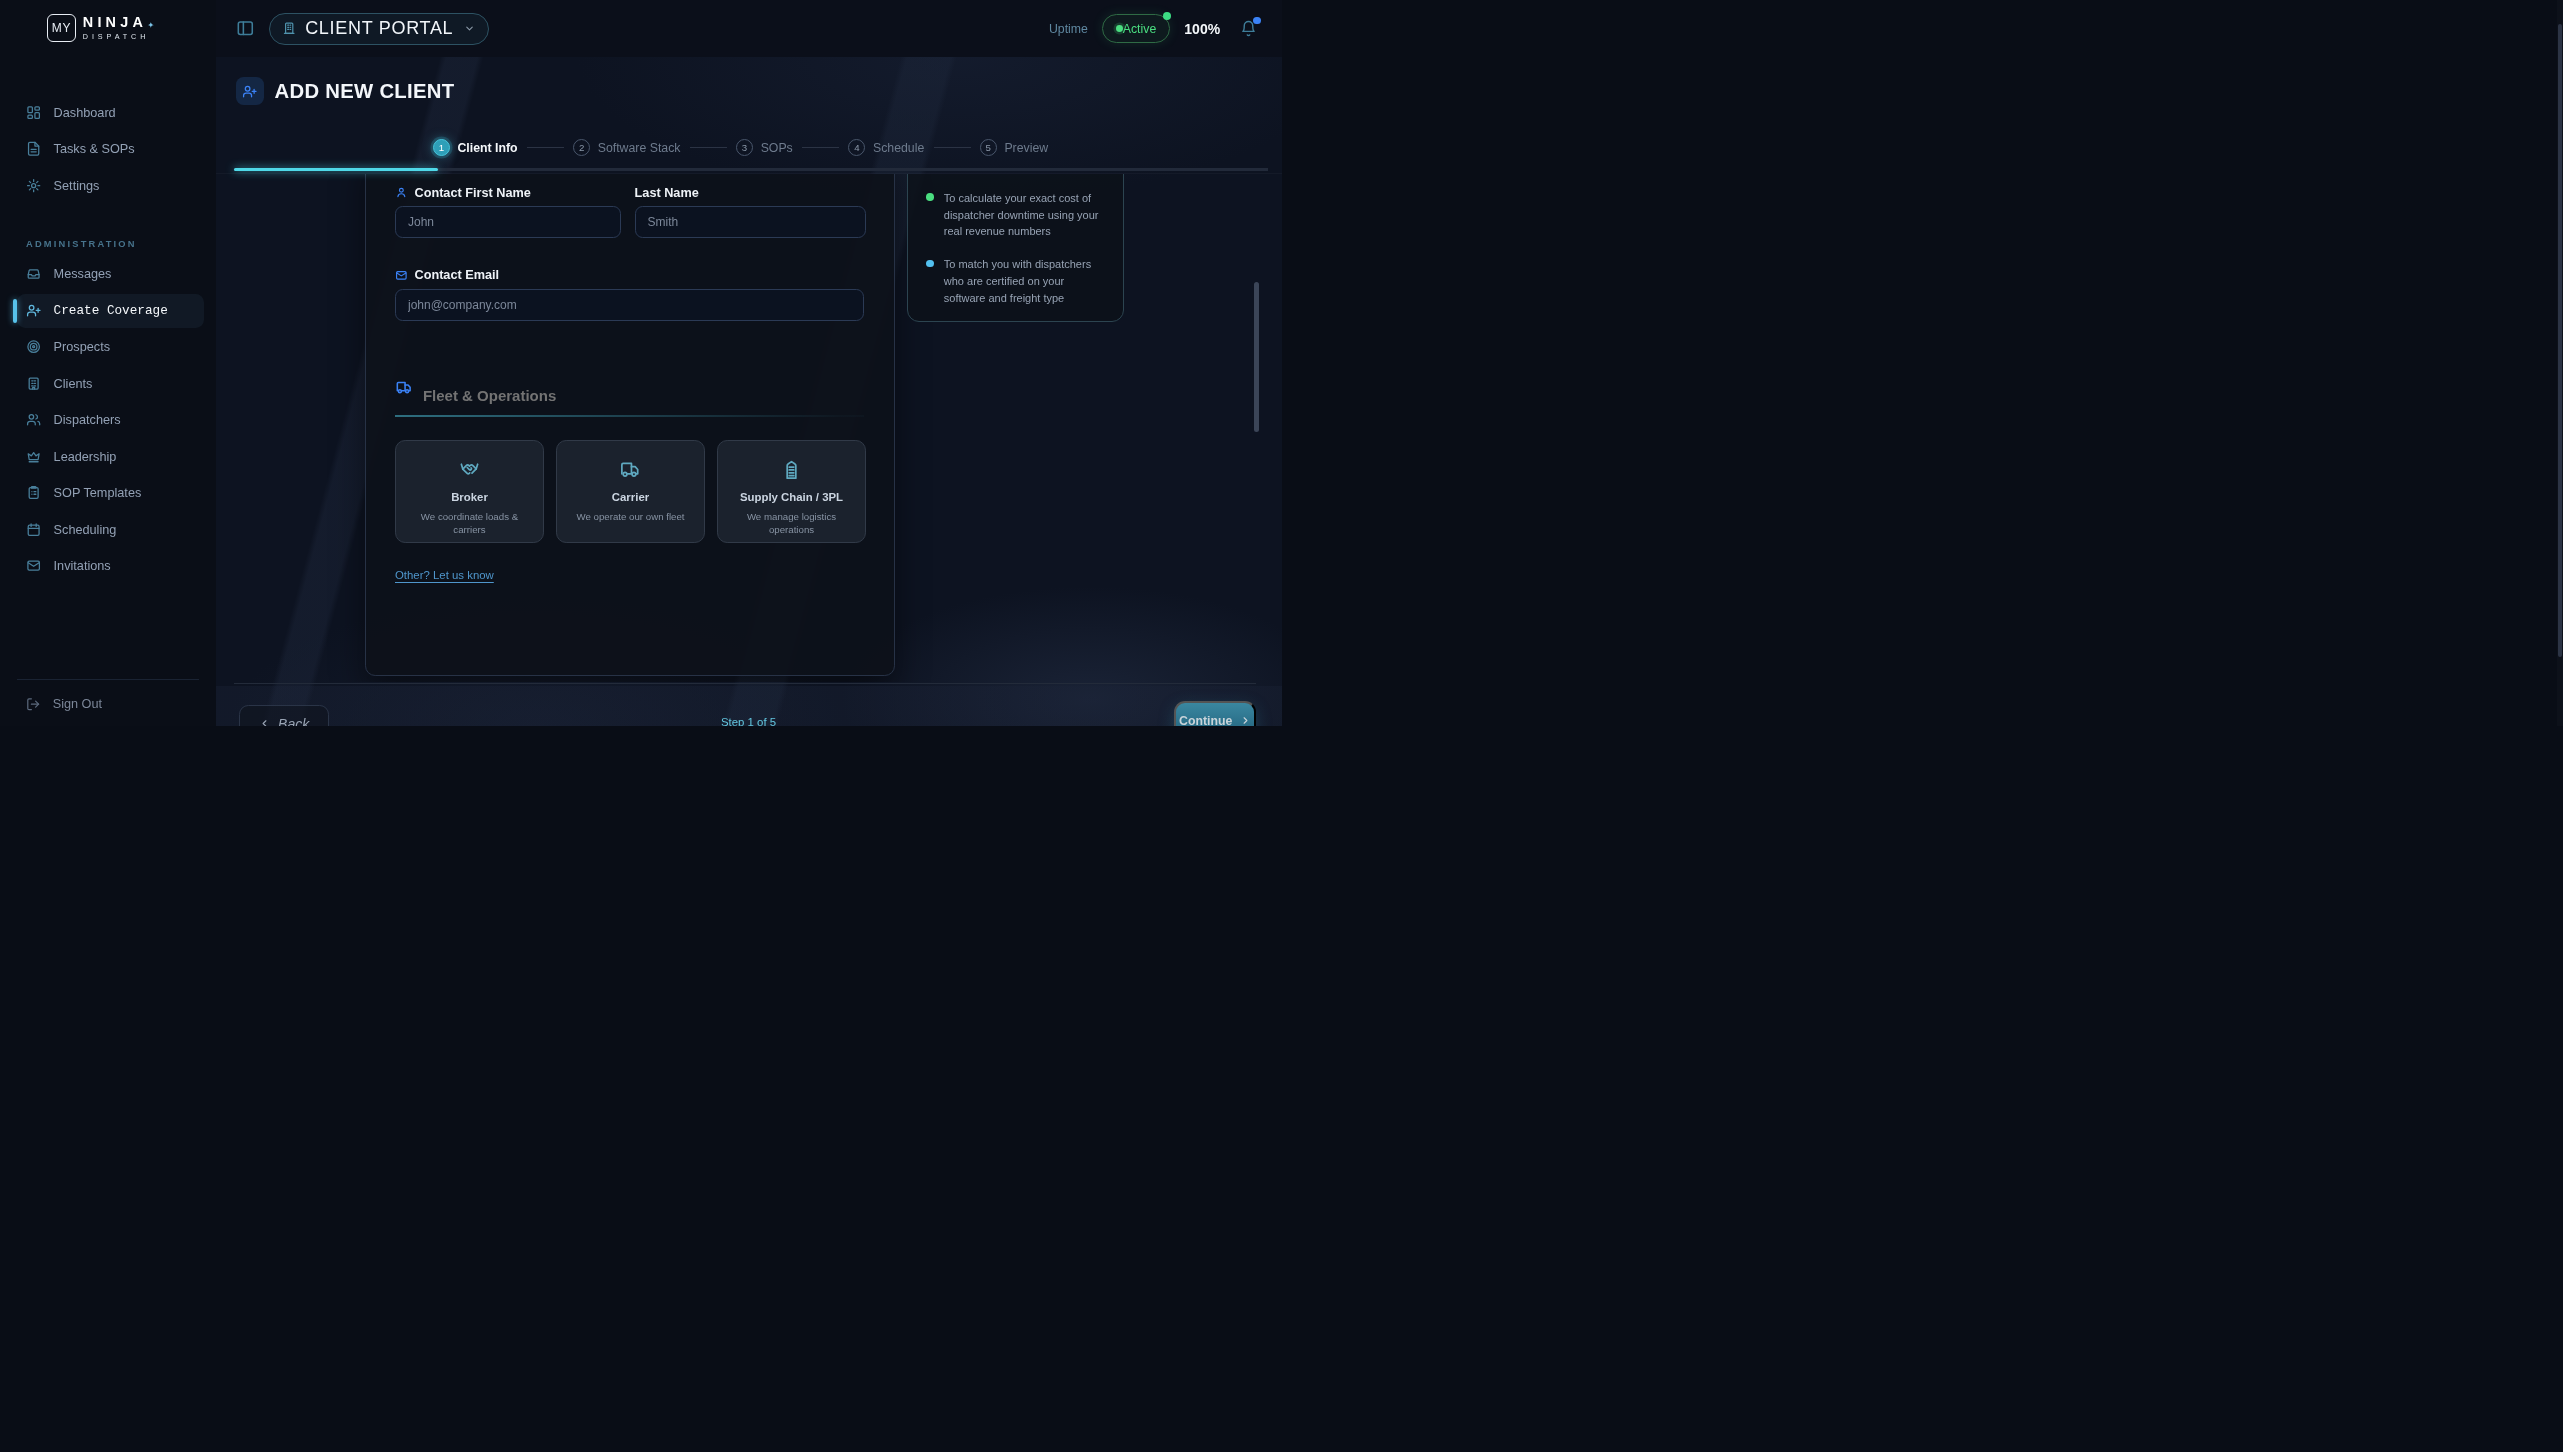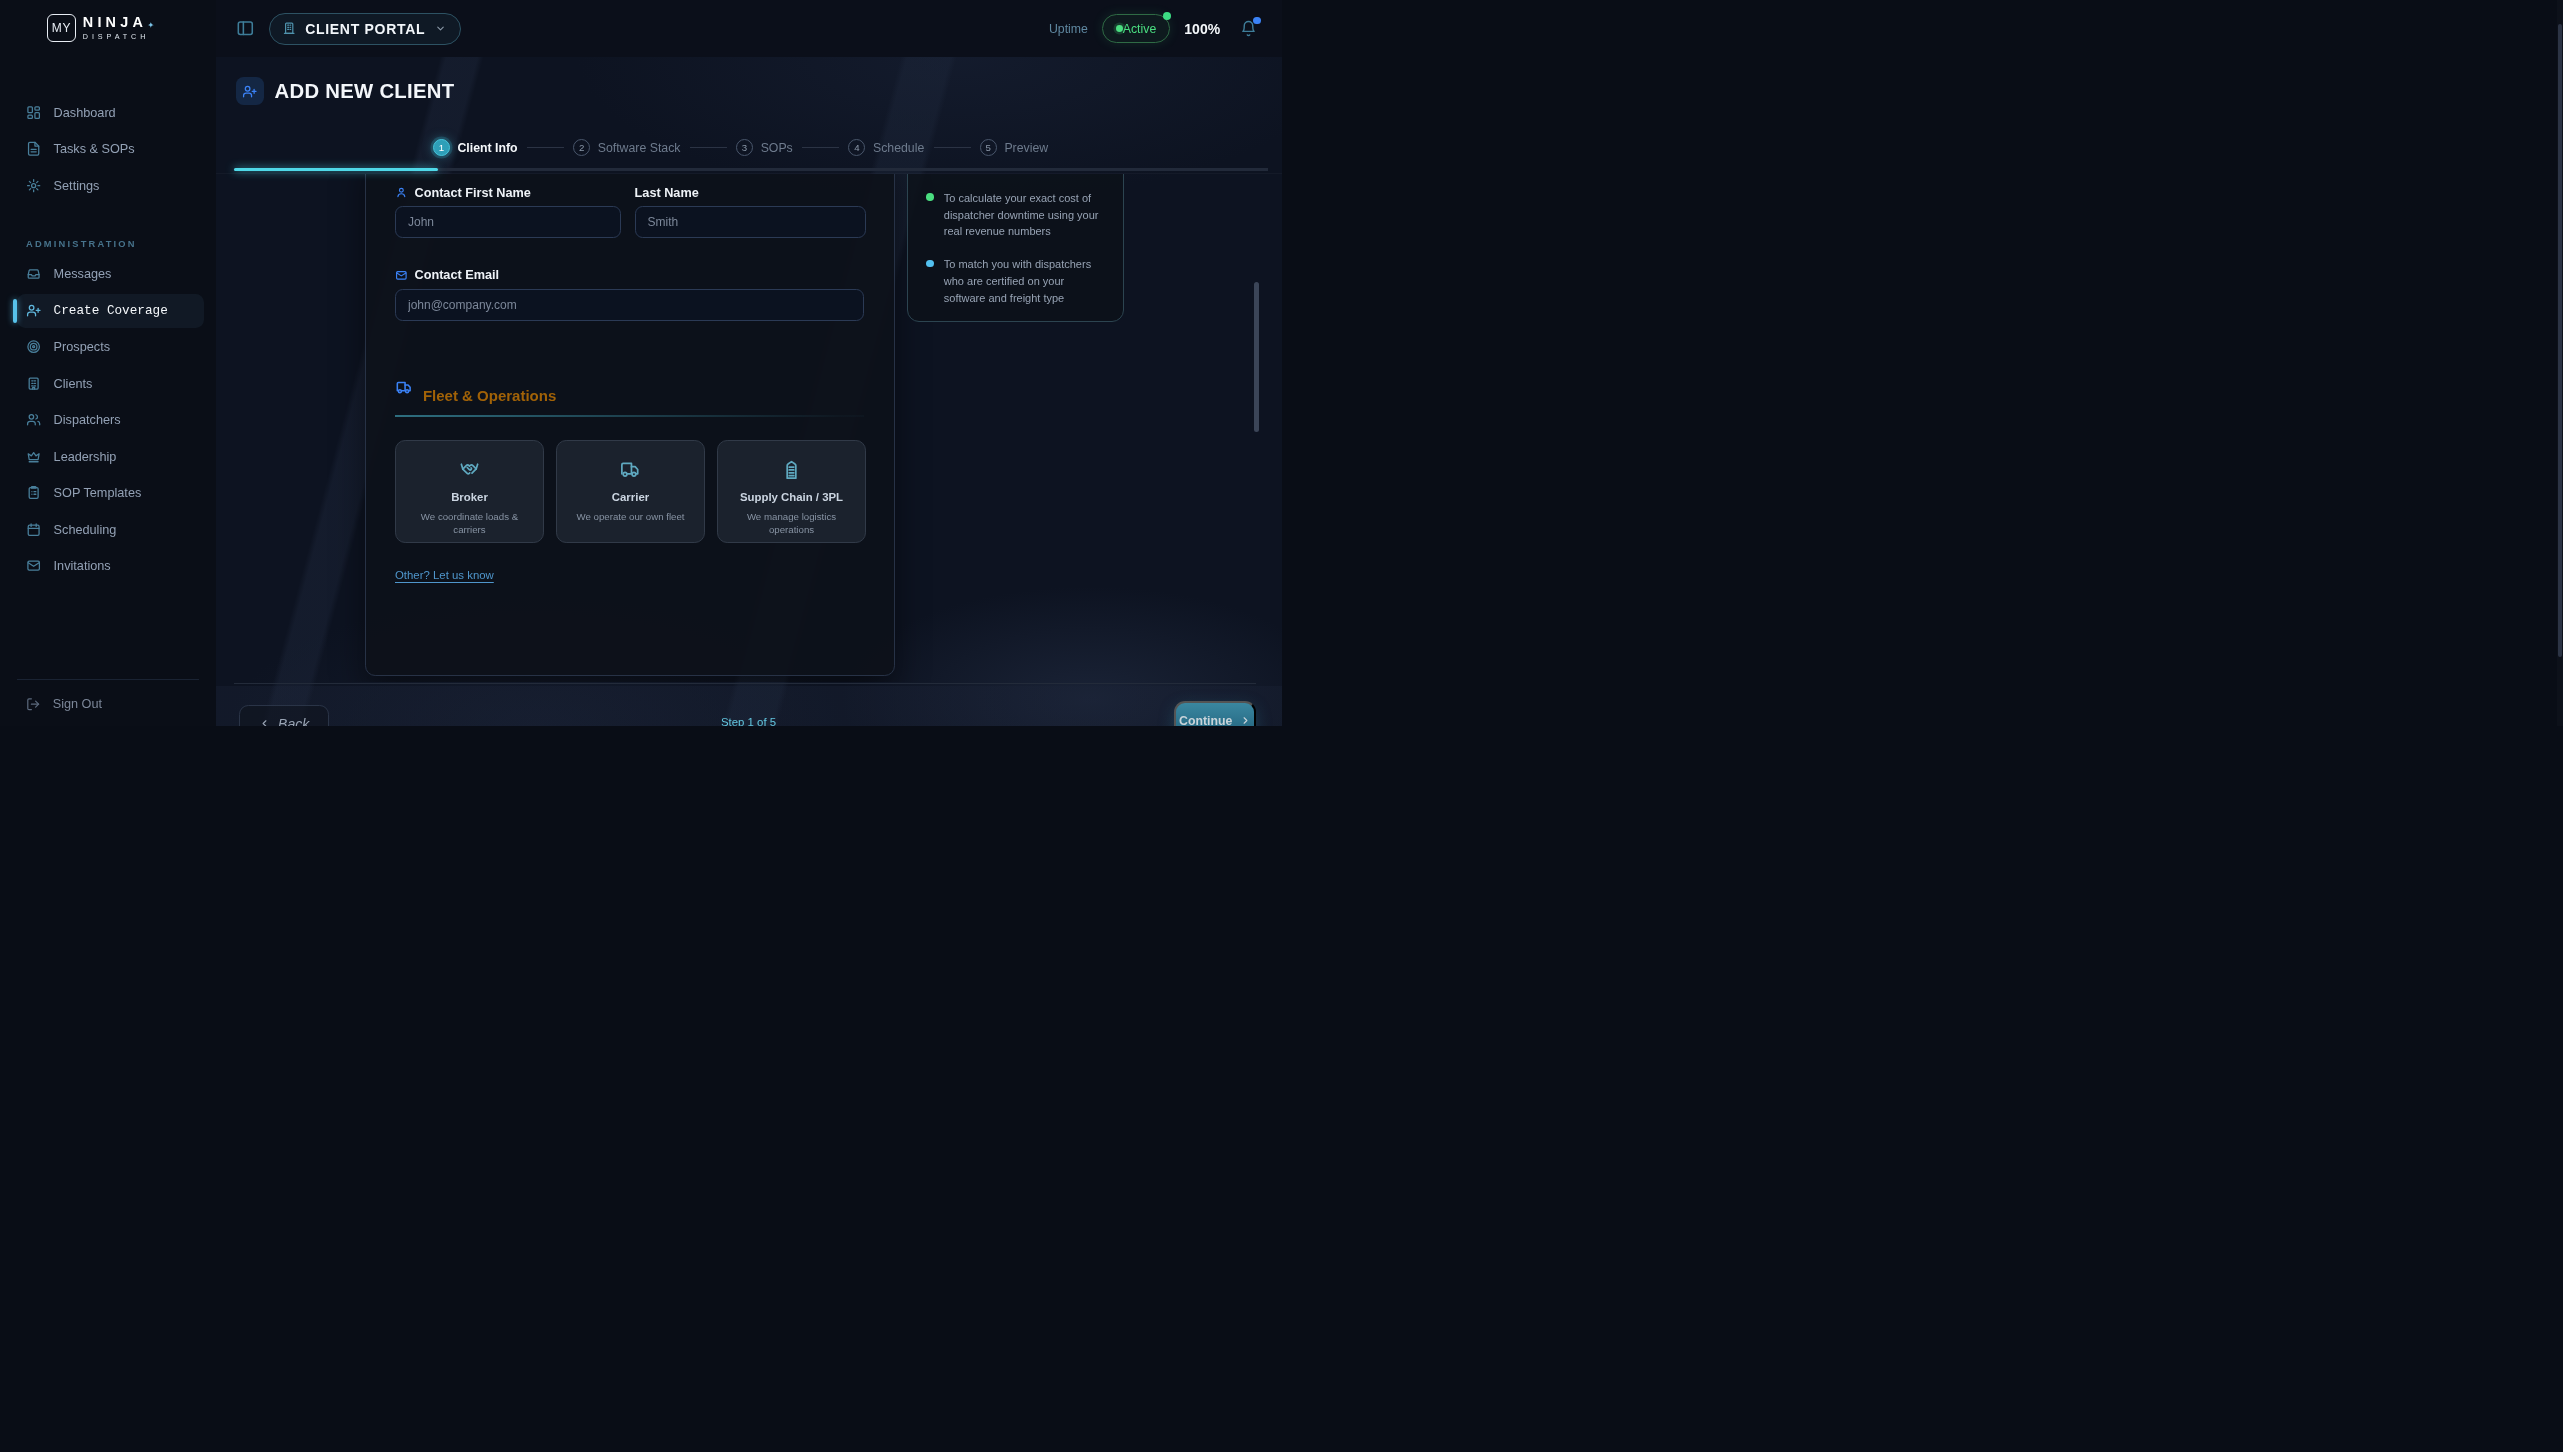--- a/index.html
+++ b/index.html
@@ -43,21 +43,21 @@
   .app { flex:1; display:flex; flex-direction:column; position:relative; }
 
   
   .topbar { height:57px; background:#0b0f1a; display:flex; align-items:center;
     padding:0 25.4px 0 20.3px; gap:14.4px; position:relative; z-index:4; }
   .panel-toggle { width:18.6px; height:18.6px; color:#3e7d99; cursor:pointer; }
   .portal-pill { height:32px; border:0.8px solid #2d5263; border-radius:16px;
     background:rgba(23,46,60,0.35); display:flex; align-items:center; gap:8.5px;
     padding:0 13.6px 0 12px; cursor:pointer; }
   .portal-pill .ic { width:14.4px; height:14.4px; color:#4f93ad; }
-  .portal-pill .lbl { color:#f2f6fa; font-weight:700; font-size:14px; letter-spacing:0.7px; }
+  .portal-pill .lbl { color:#f2f6fa; font-weight:400; font-size:18px; letter-spacing:0.7px; }
   .portal-pill .chev { width:11px; height:11px; color:#8b99a8; margin-left:1.7px; }
   .top-right { margin-left:auto; display:flex; align-items:center; gap:14.4px; }
   .uptime-lbl { color:#5f87a0; font-size:12.3px; }
   .active-pill { position:relative; height:29px; border:0.8px solid #2f6b45; border-radius:14.4px;
     background:rgba(38,99,60,0.13); display:flex; align-items:center; gap:0; padding:0 12.7px;
     box-shadow:0 0 12px rgba(74,222,128,0.12); cursor:pointer; }
   .active-dot { width:6.8px; height:6.8px; border-radius:50%; background:#4ade80;
     box-shadow:0 0 0 2.5px rgba(74,222,128,0.18); }
   .active-lbl { color:#4ade80; font-size:12.3px; }
   .corner-dot { position:absolute; top:-3.4px; right:-2.5px; width:8.5px; height:8.5px;
@@ -116,21 +116,21 @@
     font-size:12.7px; font-weight:700; margin-bottom:6.8px; }
   .field-label .ic { width:12.7px; height:12.7px; color:#3b82f6; }
   .grid2 { display:grid; grid-template-columns:226px 231px; column-gap:13.6px; }
   .tb-input { width:100%; height:32px; background:#0b1220; border:0.8px solid #2b3a55;
     border-radius:7.6px; padding:0 12px; color:#e2e8f0; font-size:12px; outline:none;
     font-family:"Liberation Sans", sans-serif; }
   .tb-input::placeholder { color:#7c8799; }
   .mt35 { margin-top:30px; } .mt32 { margin-top:27px; }
   .fleet-head { margin-top:49px; display:flex; align-items:center; gap:9.3px; }
   .fleet-head .ic { width:18.6px; height:18.6px; color:#3b82f6; }
-  .fleet-head .txt { color:#a16207; font-size:15px; font-weight:700;margin-top:17px; }
+  .fleet-head .txt { color:#737373; font-size:15px; font-weight:700;margin-top:17px; }
   .fleet-underline { margin-top:11px; height:1.7px;
     background:linear-gradient(90deg,#2e6f80 0%, rgba(46,111,128,0.05) 95%); }
   .fleet-cards { margin-top:23px; display:grid; grid-template-columns:repeat(3,149px);
     column-gap:12px; }
   .fleet-card { height:103px; background:#1b222d; border:0.8px solid #313a48;
     border-radius:10.2px; text-align:center; padding:17px 10.2px 0; cursor:pointer; }
   .fleet-card .ic { width:23px; height:23px; color:#5fa9c0; margin:0 auto; }
   .fleet-card .t { margin-top:10.2px; color:#cbd5e1; font-size:11.4px; font-weight:600; }
   .fleet-card .d { margin-top:6.8px; color:#8793a3; font-size:9.7px; line-height:1.35; }
   .other-link { display:inline-block; margin-top:26px; color:#4f96cc; font-size:11.4px;

